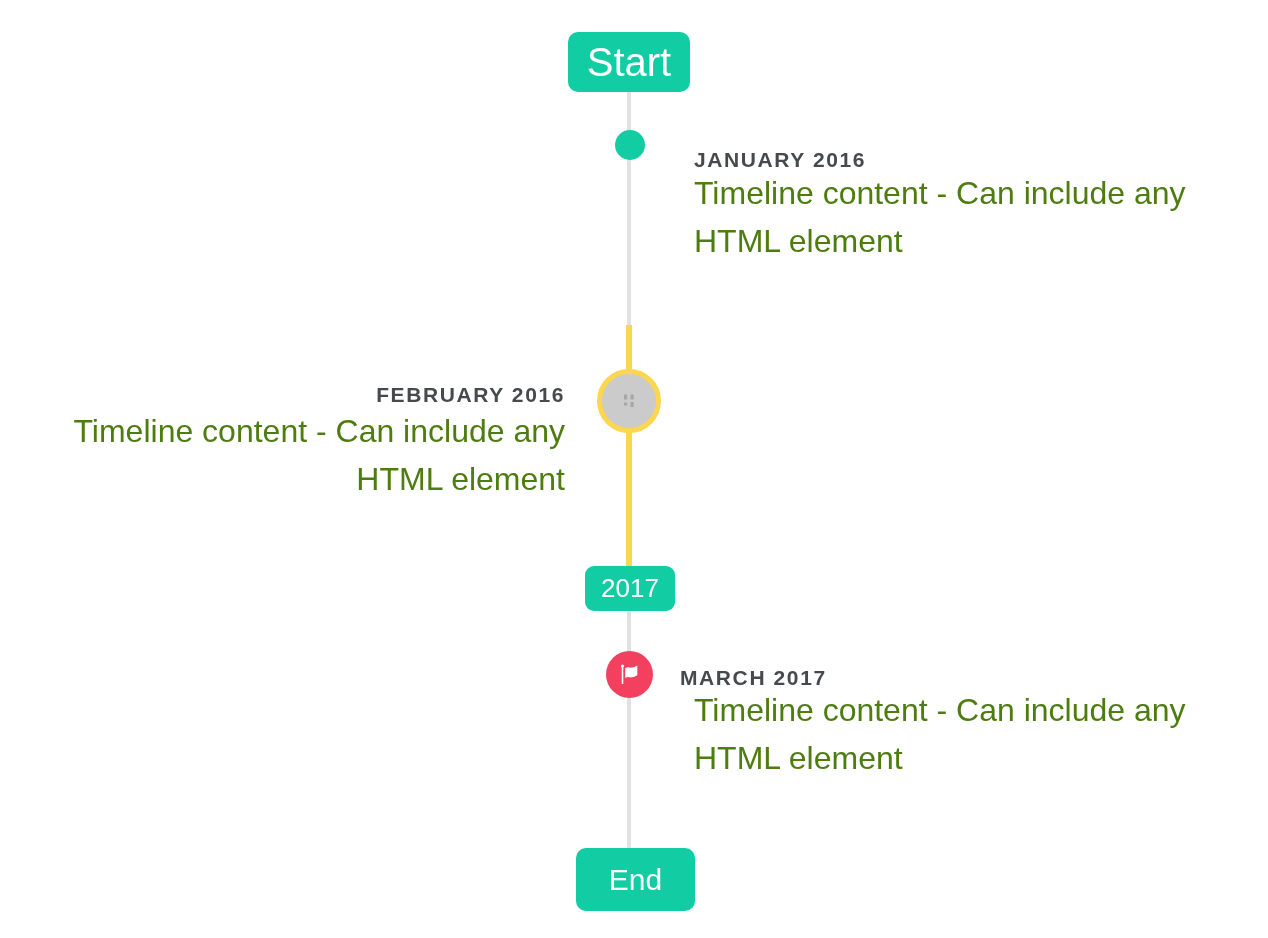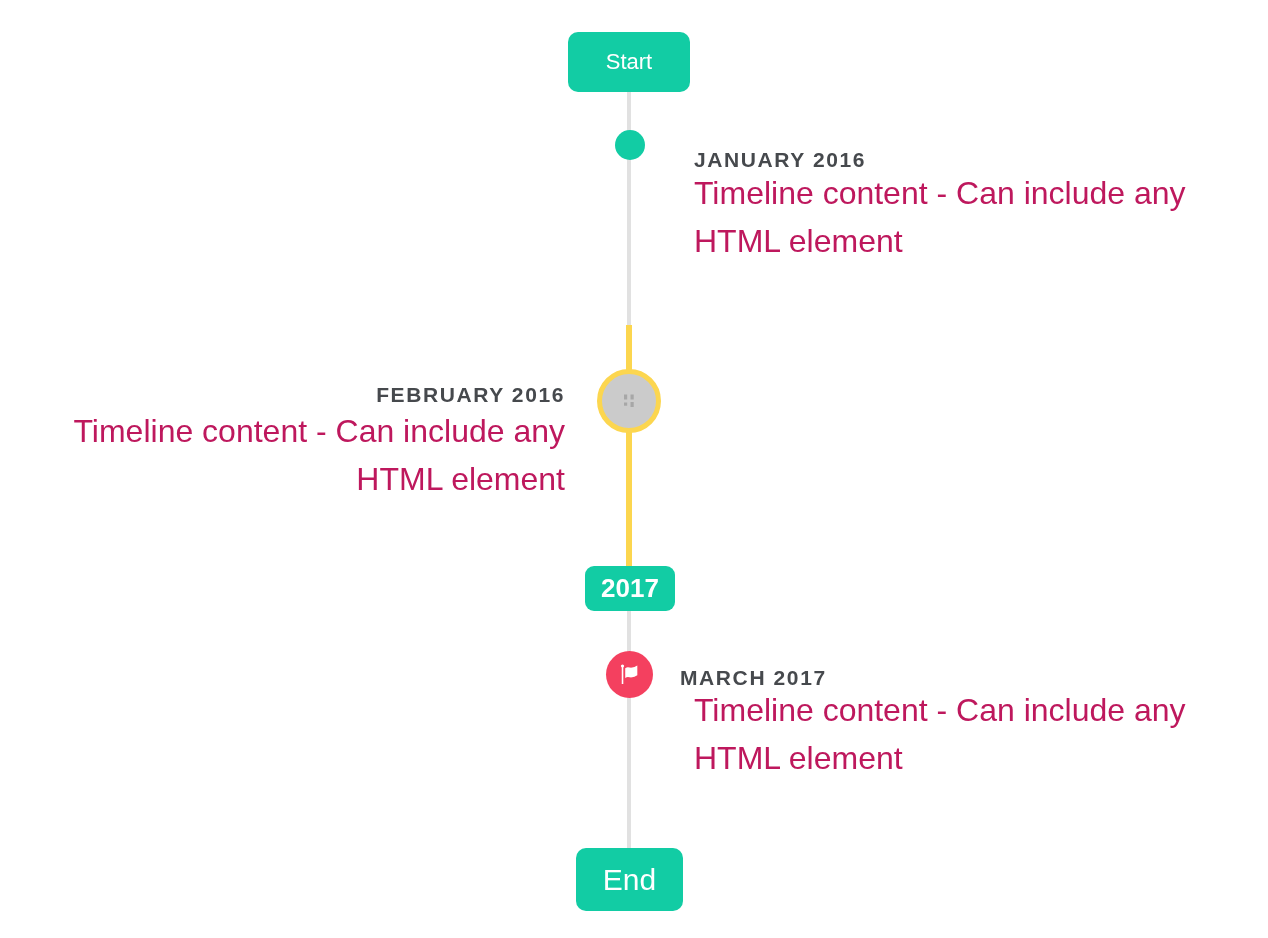--- a/index.html
+++ b/index.html
@@ -32,23 +32,23 @@
   
   .badge {
     position: absolute;
     display: flex;
     align-items: center;
     justify-content: center;
     background: #12cca4;
     color: #ffffff;
     border-radius: 10px;
   }
-  .badge.start { left: 568px; top: 32px;  width: 122px; height: 60px; font-size: 22px; }
-  .badge.year  { left: 585px; top: 566px; width: 90px;  height: 45px; font-size: 26px; border-radius: 9px; font-weight: bold; }
-  .badge.end   { left: 576px; top: 848px; width: 107px; height: 63px; font-size: 30px; }
+  .badge.start { left: 568px; top: 32px;  width: 122px; height: 60px; font-size: 40px; }
+  .badge.year  { left: 585px; top: 566px; width: 90px;  height: 45px; font-size: 26px; border-radius: 9px; }
+  .badge.end   { left: 576px; top: 848px; width: 119px; height: 63px; font-size: 30px; }
 
   
   .dot {
     position: absolute;
     border-radius: 50%;
     display: flex;
     align-items: center;
     justify-content: center;
   }
   .dot.teal {
@@ -75,21 +75,21 @@
     font-weight: 700;
     letter-spacing: 1.6px;
     color: #46494d;
     white-space: nowrap;
     margin-top: 16px;
   }
   .entry-content {
     position: absolute;
     font-size: 32px;
     line-height: 48px;
-    color: #be185d;
+    color: #4d7c0f;
     white-space: nowrap;
   }
   .t-jan { left: 694px; top: 132px; }
   .c-jan { left: 694px; top: 169px; }
 
   .t-feb { right: 703px; top: 367px; }
   .c-feb { right: 703px; top: 407px; text-align: right; }
 
   .t-mar { left: 680px; top: 650px; }
   .c-mar { left: 694px; top: 686px; }

